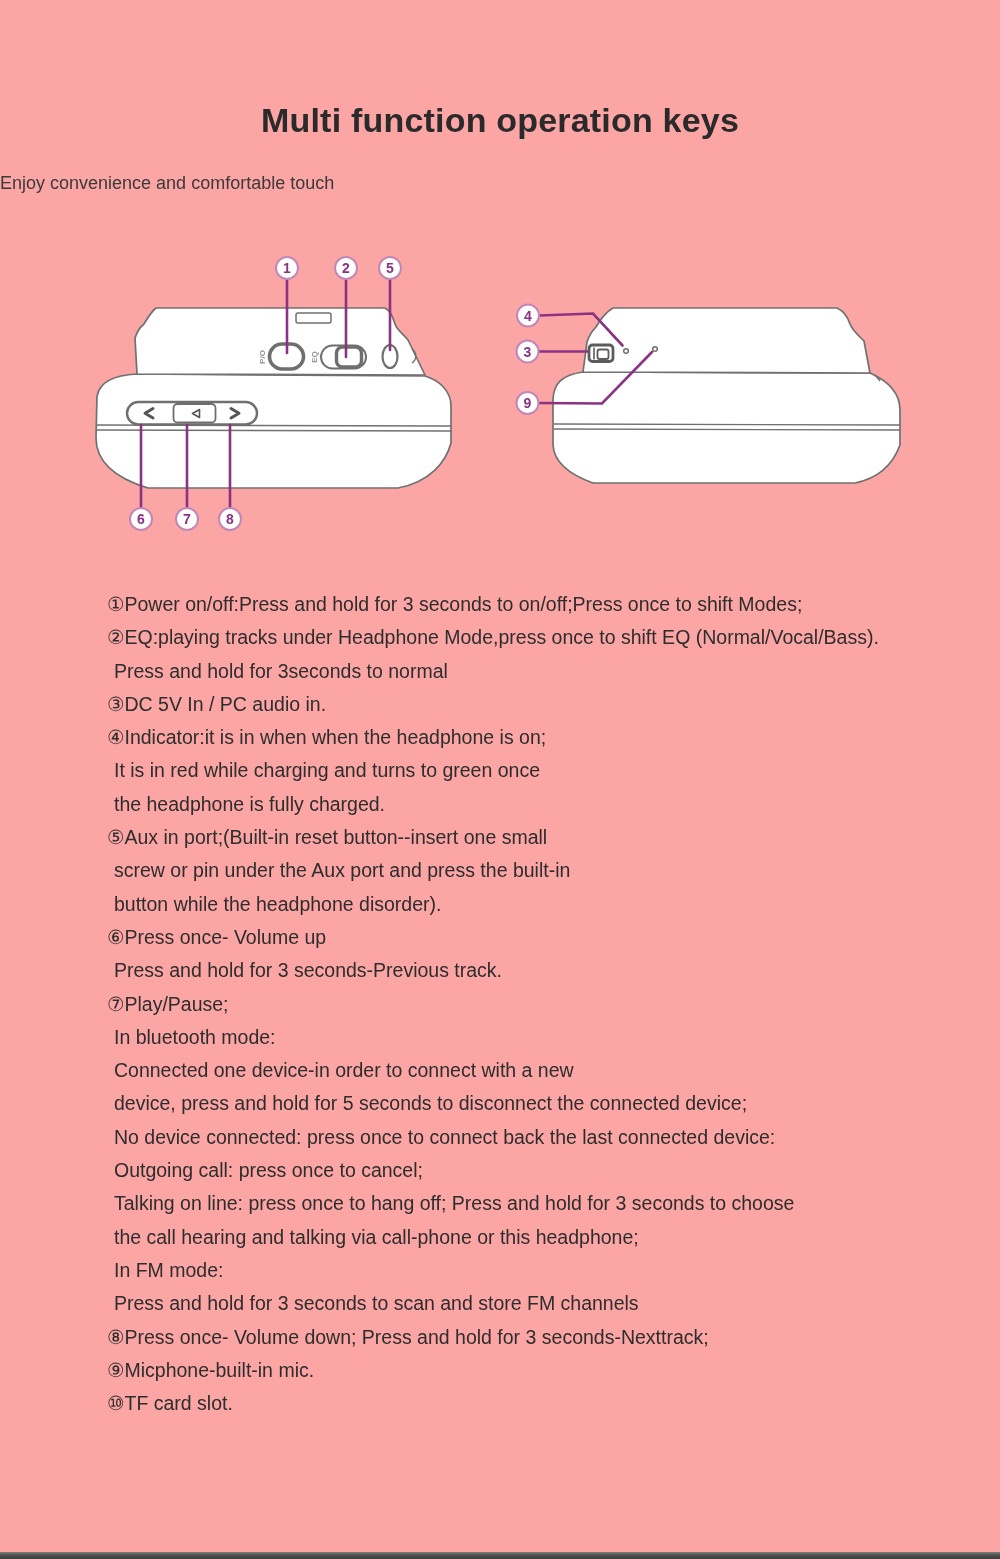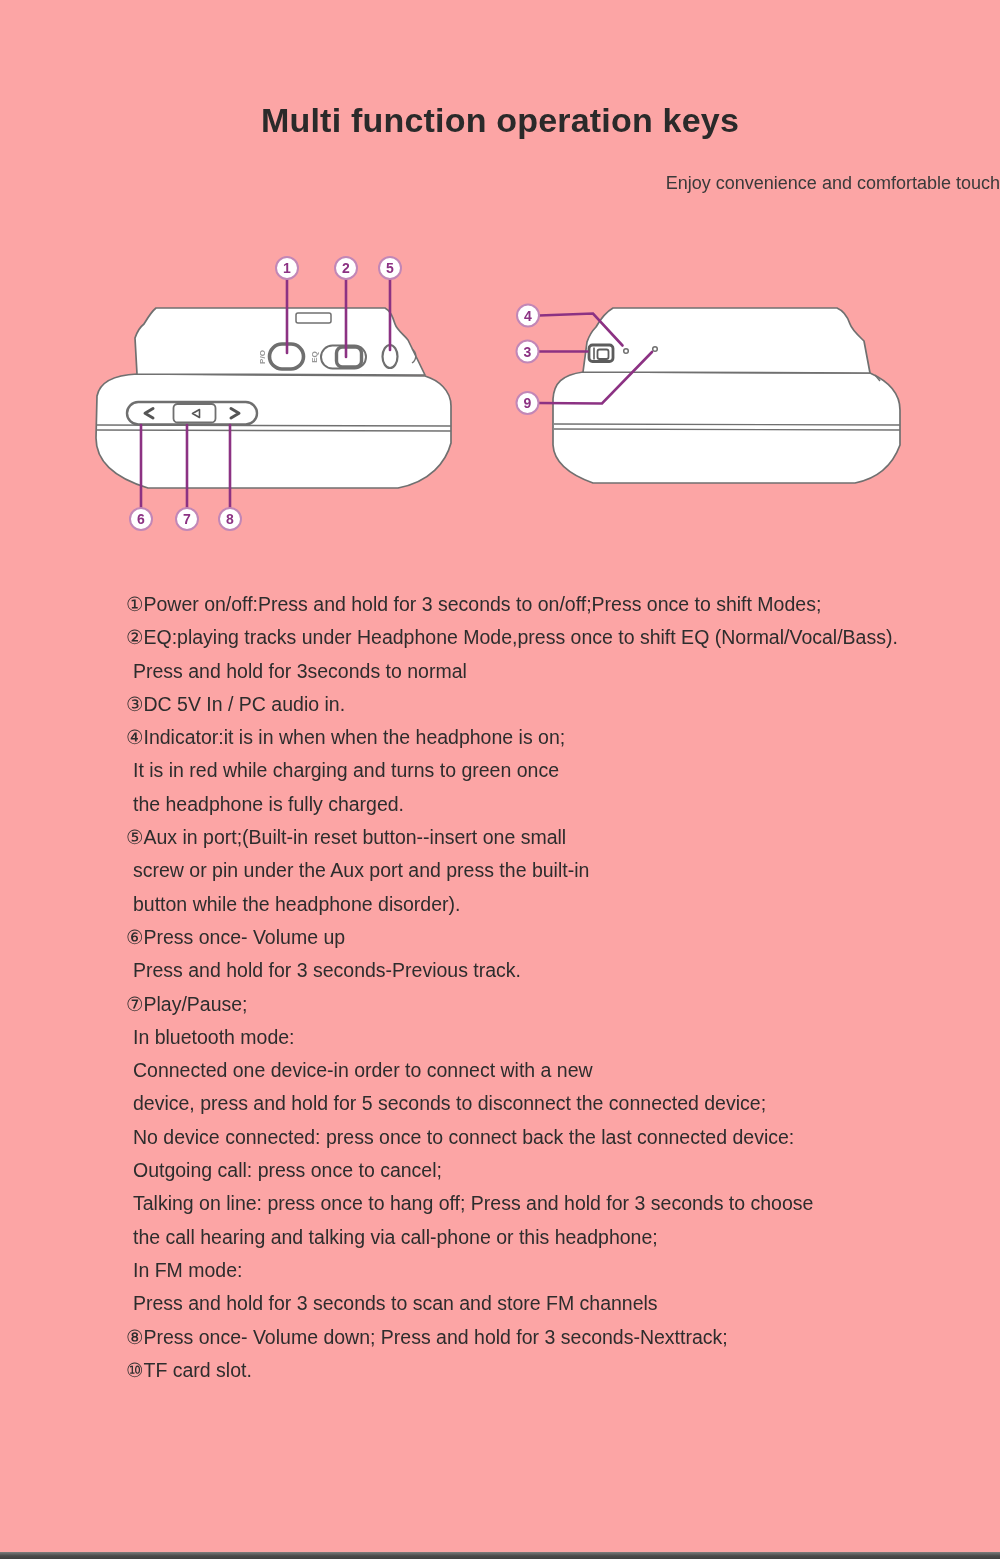--- a/index.html
+++ b/index.html
@@ -12,31 +12,30 @@
     padding-left:12px;
   }
   .title{
     position:absolute;left:0;top:101px;width:1000px;
     text-align:center;
     font-size:34px;font-weight:700;color:#2a2a2a;
     letter-spacing:0.2px;
   }
   .subtitle{
     position:absolute;left:0;top:173px;width:1000px;
-    text-align:right;
+    text-align:left;
     font-size:18px;font-weight:400;color:#3a3a3a;
   }
   .diagram{
     position:absolute;left:80px;top:240px;width:840px;height:310px;
   }
   .instructions{
     position:absolute;left:107px;top:588px;width:800px;
     font-size:19.5px;line-height:33.3px;color:#2d2d2d;
     white-space:nowrap;
-    margin-left:19px;
   }
   .instructions .cont{padding-left:7px;}
   .bottom-bar{
     position:absolute;left:0;bottom:0;width:1000px;height:7px;
     background:linear-gradient(#7d7d7d,#4a4a4a 55%,#404040);
   }
   
   .outline{fill:#ffffff;stroke:#707070;stroke-width:1.7;stroke-linejoin:round;}
   .thin{fill:none;stroke:#707070;stroke-width:1.4;}
   .btn{fill:#ffffff;stroke:#6f6f6f;}
@@ -172,17 +171,18 @@
     <div class="cont">In bluetooth mode:</div>
     <div class="cont">Connected one device-in order to connect with a new</div>
     <div class="cont">device, press and hold for 5 seconds to disconnect the connected device;</div>
     <div class="cont">No device connected: press once to connect back the last connected device:</div>
     <div class="cont">Outgoing call: press once to cancel;</div>
     <div class="cont">Talking on line: press once to hang off; Press and hold for 3 seconds to choose</div>
     <div class="cont">the call hearing and talking via call-phone or this headphone;</div>
     <div class="cont">In FM mode:</div>
     <div class="cont">Press and hold for 3 seconds to scan and store FM channels</div>
     <div>⑧Press once- Volume down; Press and hold for 3 seconds-Nexttrack;</div>
+    <div>⑨Micphone-built-in mic.</div>
     <div>⑩TF card slot.</div>
   </div>
 
   <div class="bottom-bar"></div>
 </div>
 
 </body></html>

